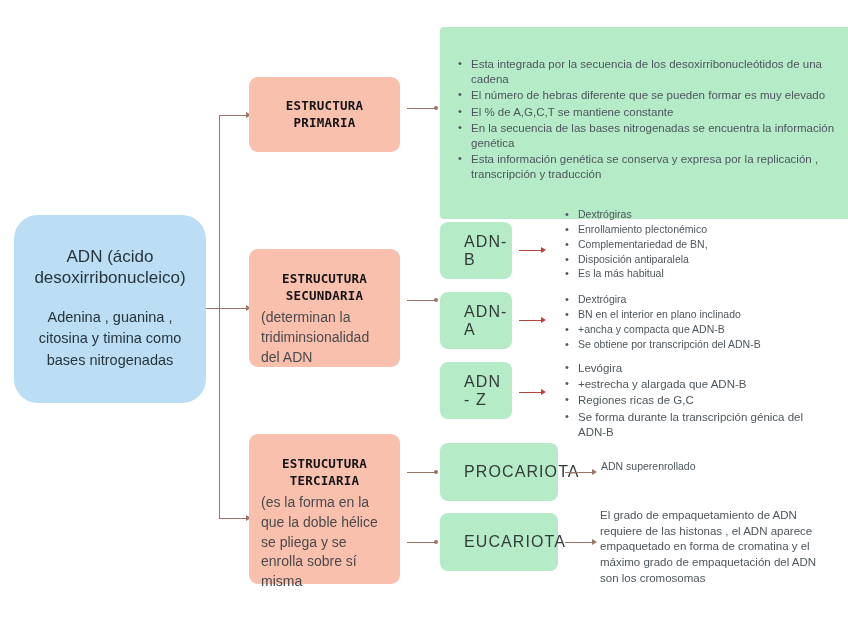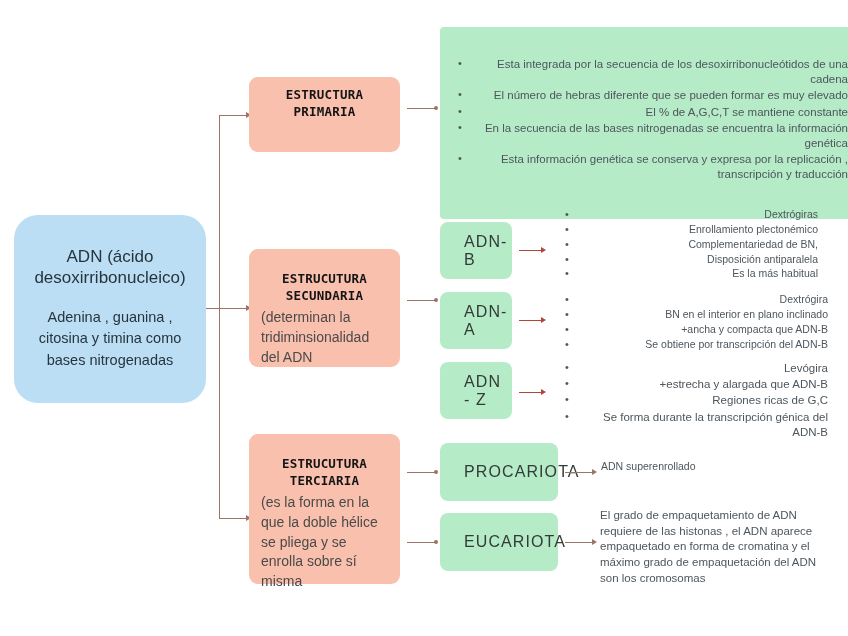--- a/index.html
+++ b/index.html
@@ -58,21 +58,21 @@
     line-height: 1.35;
     color: #141414;
   }
   .pink-sub {
     font-size: 14px;
     line-height: 1.42;
     color: #4a4a4a;
     margin-top: 3px;
     text-align: left;
   }
-  .pink.center-only { justify-content: flex-start; }
+  .pink.center-only { justify-content: center; }
   .pink.top-align { justify-content: flex-start; padding-top: 22px; align-items: flex-end; }
   
   .green {
     background: #B6EBC8;
     border-radius: 8px;
   }
   .green-label {
     font-size: 16px;
     letter-spacing: 1.1px;
     color: #333b38;
@@ -87,21 +87,20 @@
   ul.bullets {
     margin: 0;
     padding: 0 0 0 15px;
     list-style: none;
   }
   ul.bullets li {
     position: relative;
     color: #4d565c;
     line-height: 1.32;
     margin-bottom: 1px;
-    text-align: right;
   }
   ul.bullets li::before {
     content: "\2022";
     position: absolute;
     left: -13px;
     top: -1px;
     color: #4d565c;
     font-size: 11px;
   }
   .panel-bullets li {

